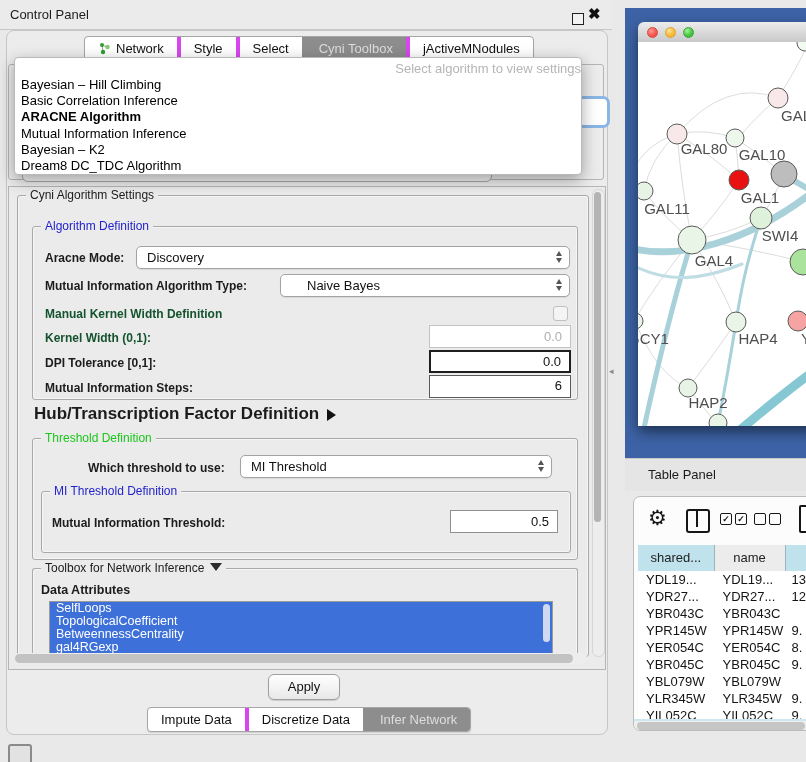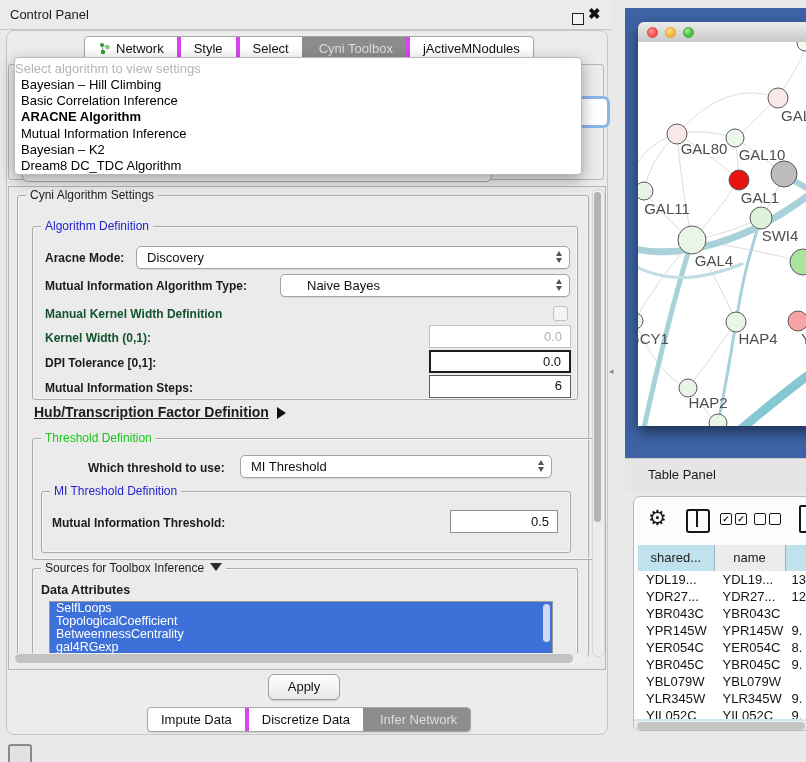--- a/index.html
+++ b/index.html
@@ -24,21 +24,21 @@
 
   
   .ghost-group{left:8px;top:64px;width:594px;height:114px;border:1px solid #b5b5b5;border-radius:3px;z-index:1;}
   .ghost-combo{left:22px;top:152px;width:470px;height:30px;border:1px solid #a9a9a9;border-radius:6px;background:#f5f5f5;z-index:2;
                font-size:13px;color:#9a9a9a;line-height:30px;padding-left:12px;box-sizing:border-box;}
   .ghost-focus{left:576px;top:96px;width:28px;height:26px;border:3px solid #8ab6e6;border-radius:7px;background:#fff;z-index:2;}
 
   
   .popup{left:14px;top:57px;width:566px;height:116px;background:#fff;border:1px solid #b9b9b9;border-radius:4px;
          box-shadow:0 5px 16px rgba(0,0,0,.35);z-index:50;}
-  .popup-header{left:0;top:3px;width:100%;text-align:left;font-size:13px;color:#b5b5b5;}
+  .popup-header{left:0;top:3px;width:100%;text-align:right;font-size:13px;color:#b5b5b5;}
   .popup-list{left:4px;top:19px;right:4px;}
   .popup-item{font-size:13px;color:#000;line-height:16.2px;padding-left:2px;white-space:nowrap;}
   .popup-item.sel{font-weight:bold;}
 
   
   .settings{left:8px;top:186px;width:596px;height:482px;background:#ebebeb;border:1px solid #b5b5b5;}
   .vscroll{left:583px;top:2px;width:11px;height:466px;background:#ededed;border:1px solid #d6d6d6;border-radius:6px;}
   .vscroll .thumb{position:absolute;left:1px;top:2px;width:7px;height:330px;background:#b3b3b3;border-radius:5px;}
   .hscroll{left:4px;top:466px;width:574px;height:11px;background:#ededed;border-radius:6px;}
   .hscroll .thumb{position:absolute;left:2px;top:1px;width:558px;height:9px;background:#c2c2c2;border-radius:5px;}
@@ -201,45 +201,45 @@
         <div class="abs lbl dis" style="left:12px;top:104px;">Kernel Width (0,1):</div>
         <div class="abs field dis" style="left:396px;top:98px;width:142px;">0.0</div>
 
         <div class="abs lbl" style="left:12px;top:129px;">DPI Tolerance [0,1]:</div>
         <div class="abs field strong" style="left:396px;top:123px;width:142px;">0.0</div>
 
         <div class="abs lbl" style="left:12px;top:154px;">Mutual Information Steps:</div>
         <div class="abs field med" style="left:396px;top:148px;width:142px;">6</div>
       </div>
 
-      <div class="abs lbl" style="left:16px;top:208px;font-size:14px;text-decoration:underline;">
+      <div class="abs lbl" style="left:16px;top:208px;font-size:17px;">
         <span>Hub/Transcription Factor Definition</span><span class="arrow-right"></span>
       </div>
 
-      <div class="abs group" style="left:14px;top:242px;width:544px;height:120px;padding-left:27px;">
+      <div class="abs group" style="left:14px;top:242px;width:544px;height:120px;">
         <span class="legend green">Threshold Definition</span>
 
         <div class="abs lbl" style="left:55px;top:22px;">Which threshold to use:</div>
         <div class="abs combo" style="left:207px;top:16px;width:312px;">
           <span>MI Threshold</span>
           <span class="steppers">
               <span class="tri-up"></span>
               <span class="tri-down"></span>
             </span>
         </div>
 
         <div class="abs group" style="left:8px;top:52px;width:528px;height:60px;">
           <span class="legend blue">MI Threshold Definition</span>
           <div class="abs lbl" style="left:10px;top:24px;">Mutual Information Threshold:</div>
           <div class="abs field" style="left:408px;top:18px;width:108px;">0.5</div>
         </div>
       </div>
 
       <div class="abs group" style="left:14px;top:372px;width:544px;height:86px;border-bottom:none;">
-        <span class="legend black"><span>Sources for Toolbox Inference</span><span class="arrow-down"></span></span>
+        <span class="legend black"><span>Toolbox for Network Inference</span><span class="arrow-down"></span></span>
         <div class="abs lbl" style="left:8px;top:14px;font-size:12.5px;">Data Attributes</div>
         <div class="abs attr-list" style="left:16px;top:32px;width:502px;height:52px;overflow:hidden;">
           <div class="attr-item">SelfLoops</div>
           <div class="attr-item">TopologicalCoefficient</div>
           <div class="attr-item">BetweennessCentrality</div>
           <div class="attr-item">gal4RGexp</div>
           <div class="attr-scroll"></div>
         </div>
       </div>
     </div>

